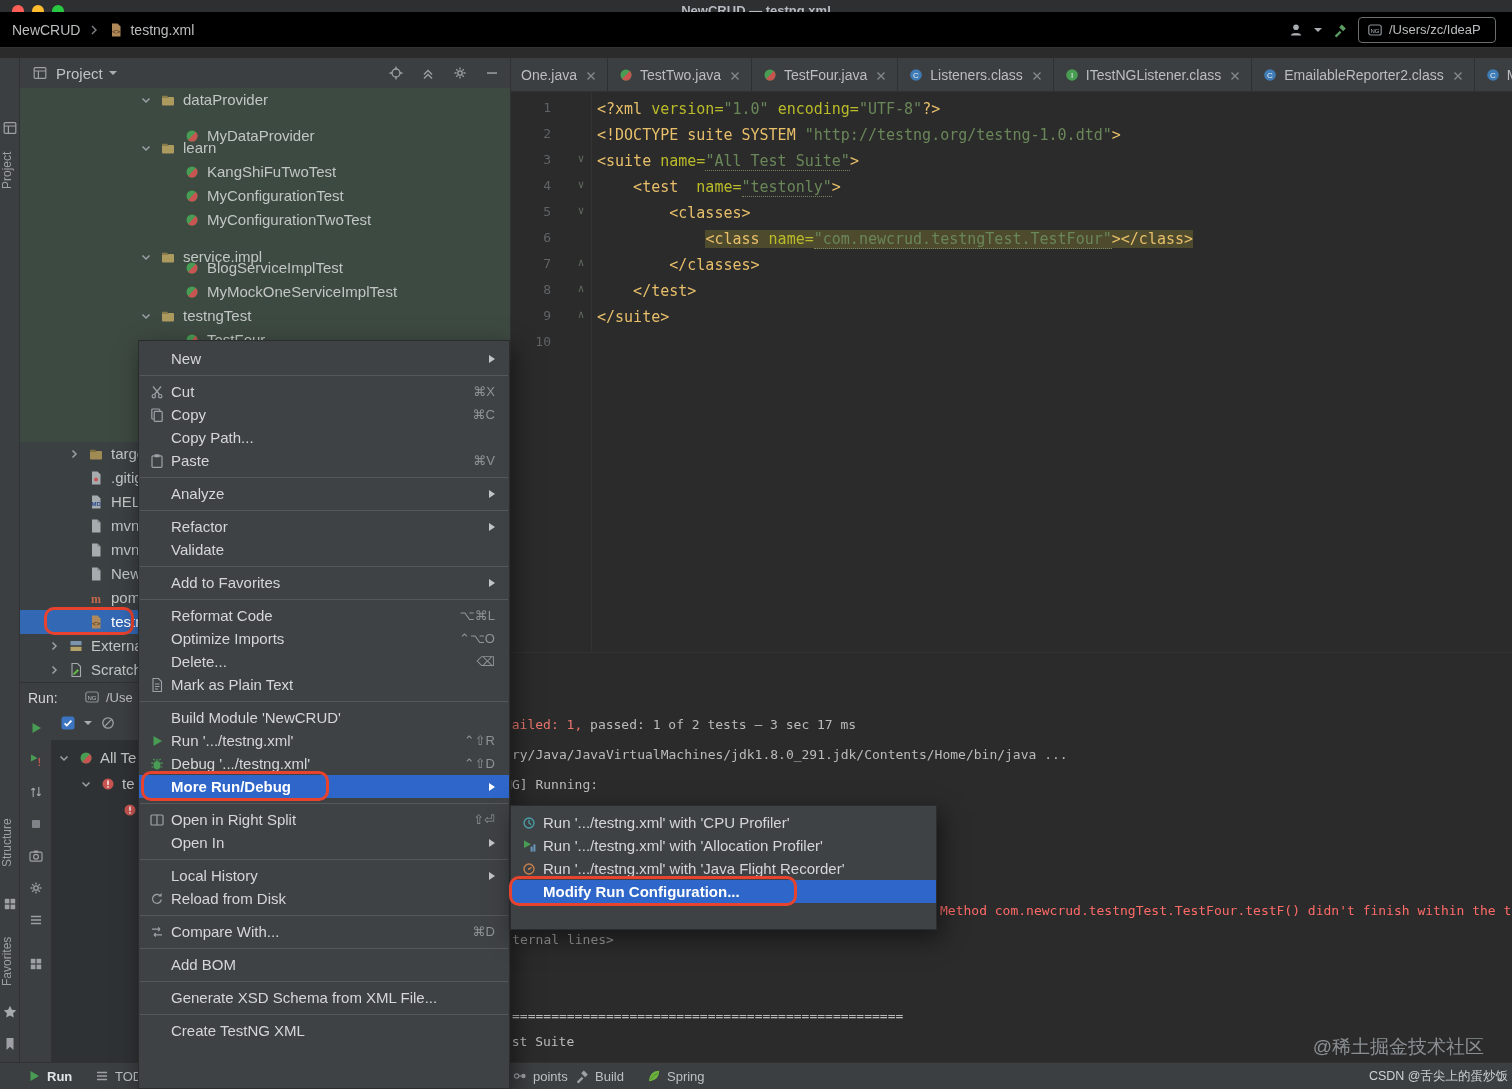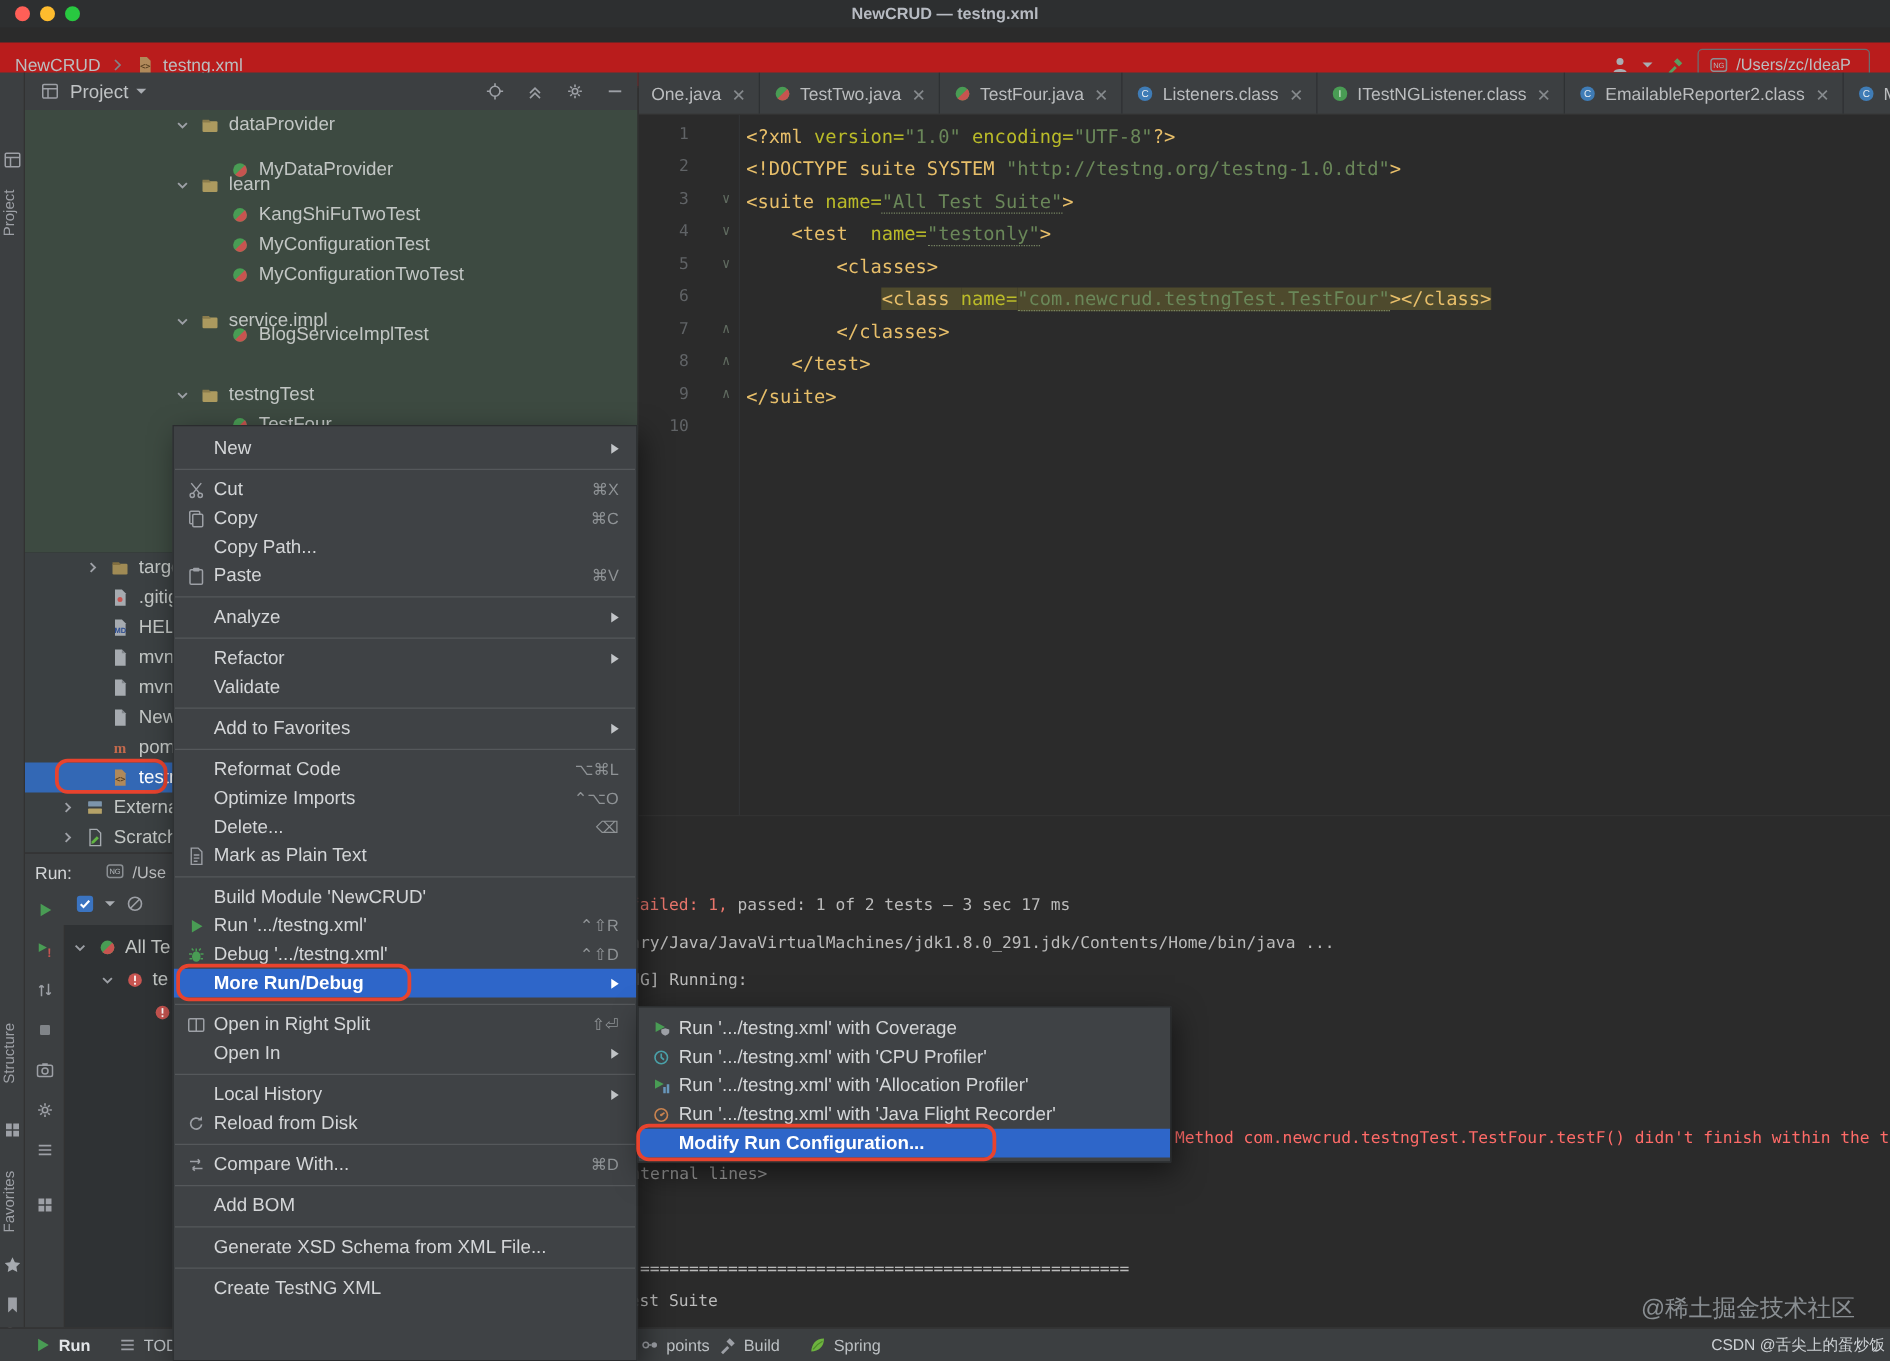--- a/index.html
+++ b/index.html
@@ -9,21 +9,21 @@
   .ic svg{display:block;}
 
   
   #titlebar{position:absolute;left:0;top:0;width:100%;height:22px;background:#2D2F30;}
   .tl{position:absolute;top:5px;width:12px;height:12px;border-radius:50%;}
   #tl-close{left:12px;background:#FF5F57;} #tl-min{left:32px;background:#FEBC2E;} #tl-zoom{left:52px;background:#28C840;}
   #win-title{position:absolute;left:0;right:0;top:0;height:22px;line-height:22px;text-align:center;
              font-size:13px;font-weight:bold;color:#B7BBC2;}
 
   
-  #navbar{position:absolute;left:0;top:34px;width:100%;height:36px;background:#b91c1c;border-bottom:1px solid #323232;box-sizing:border-box;}
+  #navbar{position:absolute;left:0;top:12px;width:100%;height:36px;background:#000000;border-bottom:1px solid #323232;box-sizing:border-box;}
   #bc{position:absolute;left:12px;top:0;height:35px;display:flex;align-items:center;gap:6px;font-size:14px;color:#BBBDBF;}
   #nav-right{position:absolute;left:1288px;top:0;height:35px;display:flex;align-items:center;gap:10px;}
   #run-chip{display:flex;align-items:center;gap:6px;height:26px;width:138px;border:1px solid #6B6E70;border-radius:4px;
             padding:0 8px;box-sizing:border-box;overflow:hidden;font-size:13px;color:#BBBDBF;white-space:nowrap;}
   .caret{width:0;height:0;border-top:4px solid #A9ADB2;border-left:4px solid transparent;border-right:4px solid transparent;}
 
   
   #left-strip{position:absolute;left:0;top:58px;width:20px;height:1004px;background:#3C3F41;border-right:1px solid #323232;box-sizing:border-box;}
   .vlabel{position:absolute;left:0;width:19px;writing-mode:vertical-rl;transform:rotate(180deg);
           font-size:12px;color:#9DA0A6;text-align:center;}
@@ -304,20 +304,31 @@
       <div class="trow" style="top: 168px;">
         <span class="ic" style="left: 164px;">
           <svg width="16" height="16" viewBox="0 0 16 16">
             <g transform="rotate(45 8 8)">
               <circle cx="8" cy="8" r="5.5" fill="#499C54"></circle>
               <path d="M8 2.5a5.5 5.5 0 0 1 0 11z" fill="#C75450"></path>
             </g>
           </svg>
         </span>
         <span class="lbl" style="left: 187px;">BlogServiceImplTest</span>
+      </div>
+      <div class="trow" style="top: 192px;">
+        <span class="ic" style="left: 164px;">
+          <svg width="16" height="16" viewBox="0 0 16 16">
+            <g transform="rotate(45 8 8)">
+              <circle cx="8" cy="8" r="5.5" fill="#499C54"></circle>
+              <path d="M8 2.5a5.5 5.5 0 0 1 0 11z" fill="#C75450"></path>
+            </g>
+          </svg>
+        </span>
+        <span class="lbl" style="left: 187px;">MyMockOneServiceImplTest</span>
       </div>
       <div class="trow" style="top: 216px;">
         <span class="ic chev" style="left: 118px;">
           <svg width="16" height="16" viewBox="0 0 16 16">
             <path d="M4.5 6.5 8 10l3.5-3.5" fill="none" stroke="#9DA0A6" stroke-width="1.5"></path>
           </svg>
         </span>
         <span class="ic" style="left: 140px;">
           <svg width="16" height="16" viewBox="0 0 16 16">
             <rect x="2" y="5" width="12" height="8.5" rx="1" fill="#AC9A5F"></rect>
@@ -930,29 +941,20 @@
       <div class="msep"></div>
       <div class="mi">
         <span class="ic mic"></span>
         <span class="lbl">Create TestNG XML</span>
       </div>
     </div>
   <div id="submenu">
       <div class="mi">
         <span class="ic mic">
           <svg width="16" height="16" viewBox="0 0 16 16">
-            <path d="M3.5 2.5 11 6.5 3.5 10.5z" fill="#499C54"></path>
-            <path d="M11.2 7.5l3.2 1.1v2.2c0 1.6-3.2 2.7-3.2 2.7s-3.2-1.1-3.2-2.7V8.6z" fill="#9DA0A6"></path>
-          </svg>
-        </span>
-        <span class="lbl">Run '.../testng.xml' with Coverage</span>
-      </div>
-      <div class="mi">
-        <span class="ic mic">
-          <svg width="16" height="16" viewBox="0 0 16 16">
             <circle cx="8" cy="8" r="5" fill="none" stroke="#4AA0A8" stroke-width="1.3"></circle>
             <path d="M8 4.8V8l2.2 1.8" fill="none" stroke="#4AA0A8" stroke-width="1.3"></path>
           </svg>
         </span>
         <span class="lbl">Run '.../testng.xml' with 'CPU Profiler'</span>
       </div>
       <div class="mi">
         <span class="ic mic">
           <svg width="16" height="16" viewBox="0 0 16 16">
             <path d="M3 2.5 10 6.2 3 9.9z" fill="#499C54"></path>

